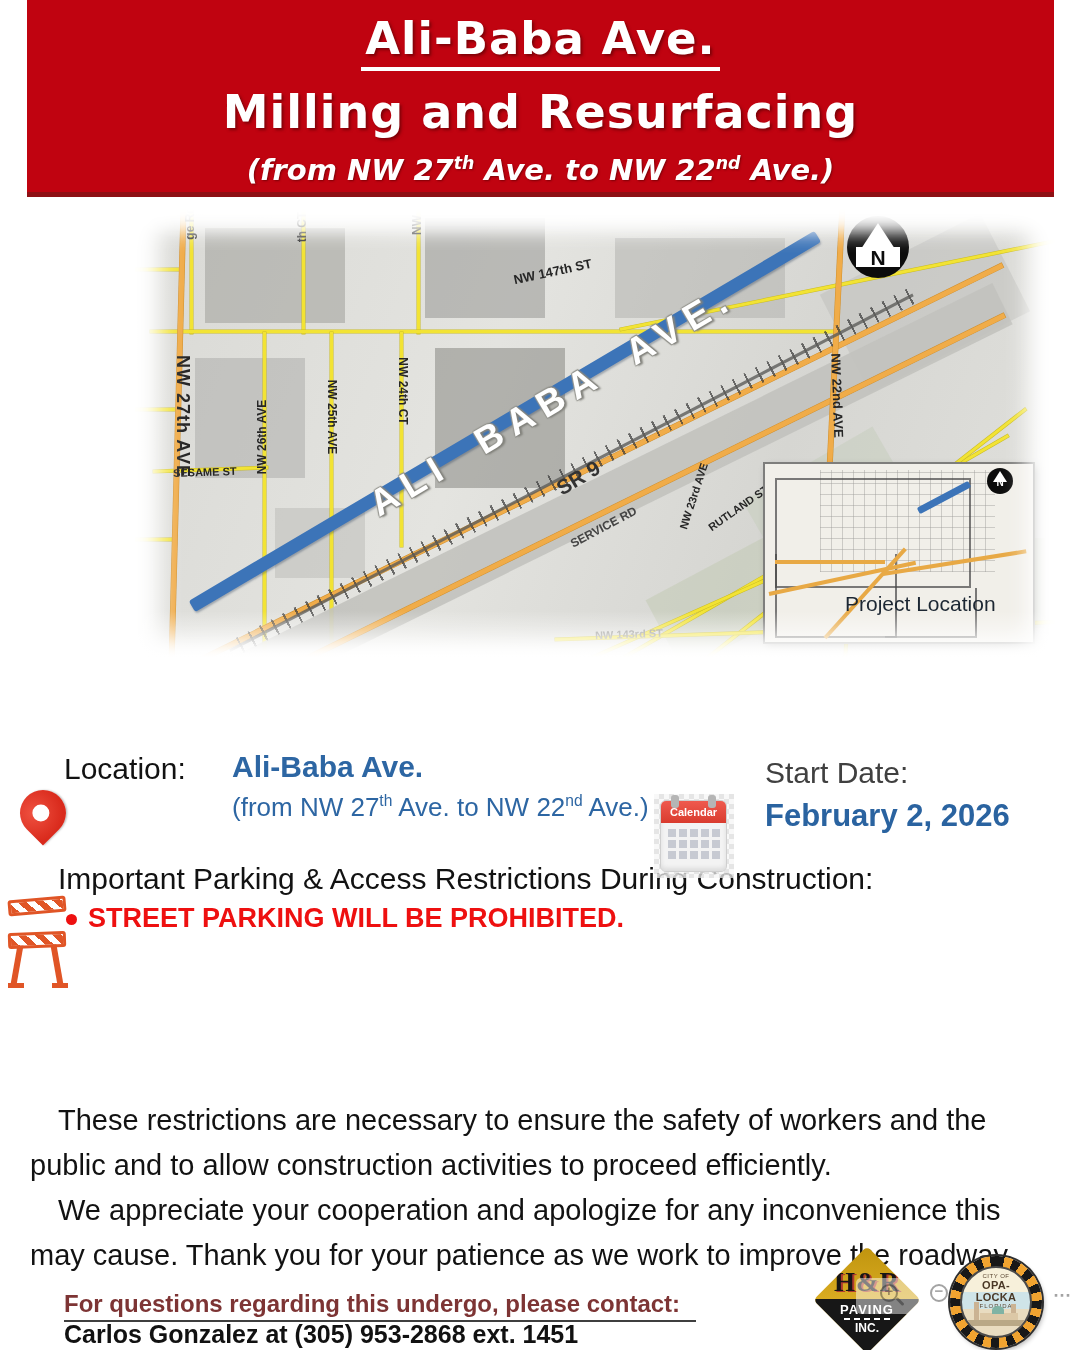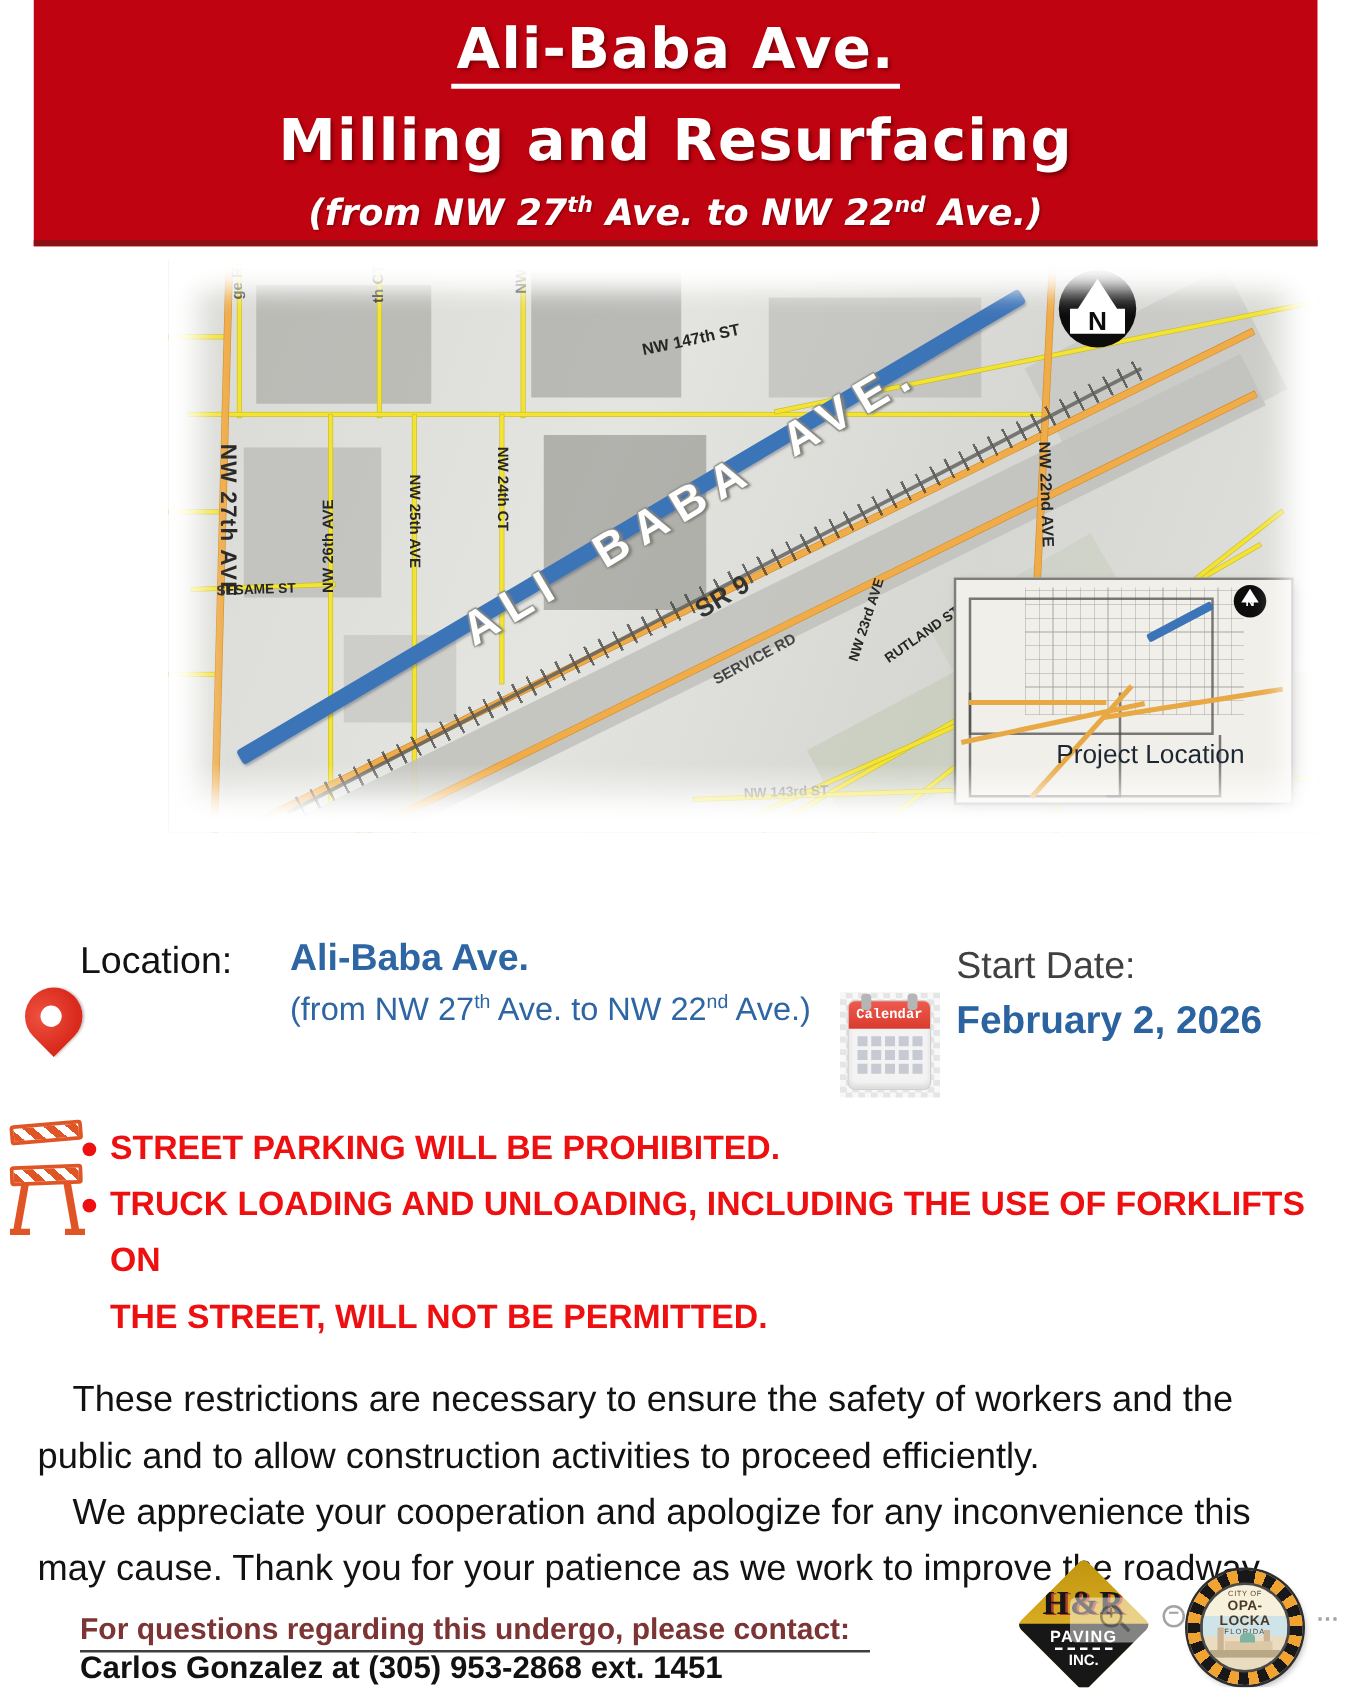--- a/index.html
+++ b/index.html
@@ -80,21 +80,21 @@
   .start-label { position:absolute; left:765px; top:756px; font-size:30px; color:#404040; }
   .start-date  { position:absolute; left:765px; top:798px; font-size:31px; font-weight:700; color:#2a63a0; }
 
   
   .pin { position:absolute; left:20px; top:790px; width:46px; height:46px;
          background:radial-gradient(circle at 35% 35%, #ef5140, #d92a1c 70%); border-radius:50% 50% 50% 0;
          transform:rotate(-45deg); box-shadow:1px 1px 2px rgba(0,0,0,.25); }
   .pin::after { content:''; position:absolute; left:13px; top:13px; width:17px; height:17px; background:#fff; border-radius:50%; }
 
   
-  .cal-wrap { position:absolute; left:672px; top:794px; width:80px; height:84px; z-index:5;font-family:Liberation Mono, monospace; }
+  .cal-wrap { position:absolute; left:654px; top:794px; width:80px; height:84px; z-index:5; }
   .cal-checker { position:absolute; inset:0; opacity:.8;
        background:repeating-conic-gradient(#dedede 0 25%, #f6f6f6 0 50%); background-size:10px 10px; }
   .cal-body { position:absolute; left:6px; top:6px; width:67px; height:72px; background:#f3f3f3;
               border:1px solid #cfcfcf; border-radius:6px; box-shadow:inset 0 -3px 4px #dcdcdc; }
   .cal-head { height:22px; background:linear-gradient(#ef5a4e,#d93b2e); border-radius:5px 5px 0 0;
               color:#fff; font-size:11px; font-weight:700; text-align:center; line-height:22px; }
   .cal-ring { position:absolute; top:-6px; width:8px; height:13px; background:#b5b5b5; border-radius:3px; }
   .cal-grid { display:grid; grid-template-columns:repeat(5,8px); grid-auto-rows:8px; gap:3px; justify-content:center; margin-top:6px; }
   .cal-grid div { background:#c7cad2; }
 
@@ -293,37 +293,34 @@
           <div></div>
         <div></div>
           <div></div>
           <div></div>
           <div></div>
           <div></div>
       </div>
     </div>
   </div>
 
+  <div class="restrict-head">Important Parking &amp; Access Restrictions During Construction:</div>
 
   <div class="barricade">
     <div class="leg leg1"></div>
     <div class="leg leg2"></div>
     <div class="rail rail1"></div>
     <div class="rail rail2"></div>
     <div class="foot foot1"></div>
     <div class="foot foot2"></div>
   </div>
 
   <ul class="bullets">
     <li>
       <div>STREET PARKING WILL BE PROHIBITED.</div>
-    </li>
-    <li>
-      <div>TRUCK LOADING AND UNLOADING, INCLUDING THE USE OF FORKLIFTS ON</div>
-      <div>THE STREET, WILL NOT BE PERMITTED.</div>
     </li>
   </ul>
 
   <div class="closing">
     <div class="ind">These restrictions are necessary to ensure the safety of workers and the</div>
     <div>public and to allow construction activities to proceed efficiently.</div>
     <div class="ind">We appreciate your cooperation and apologize for any inconvenience this</div>
     <div>may cause. Thank you for your patience as we work to improve the roadway.</div>
   </div>
 

